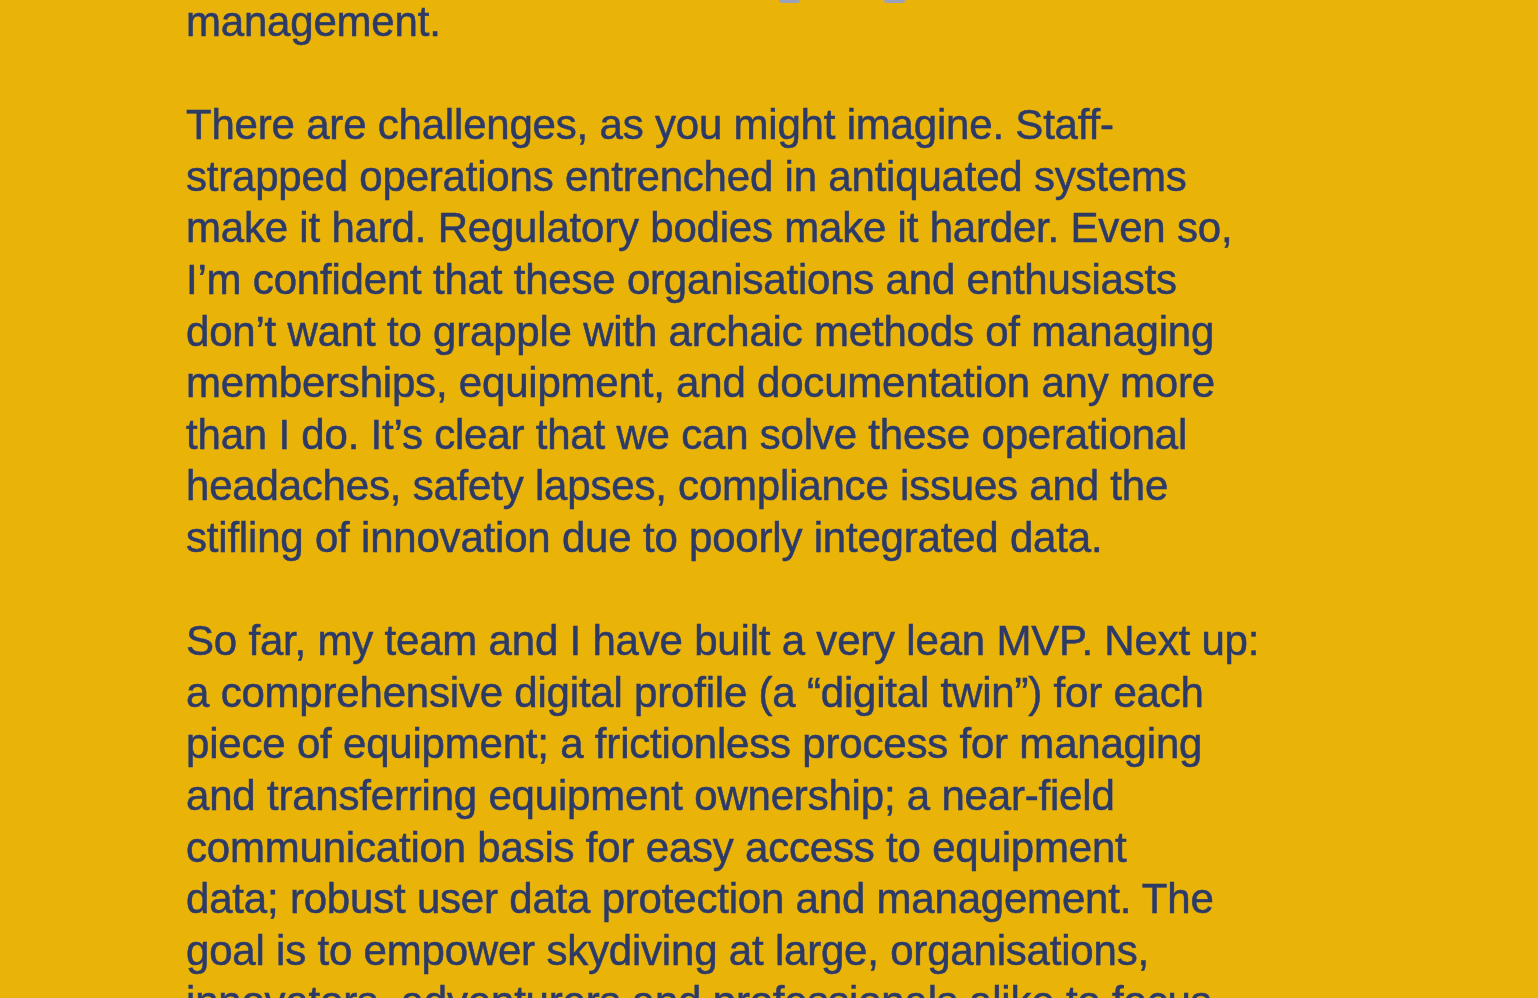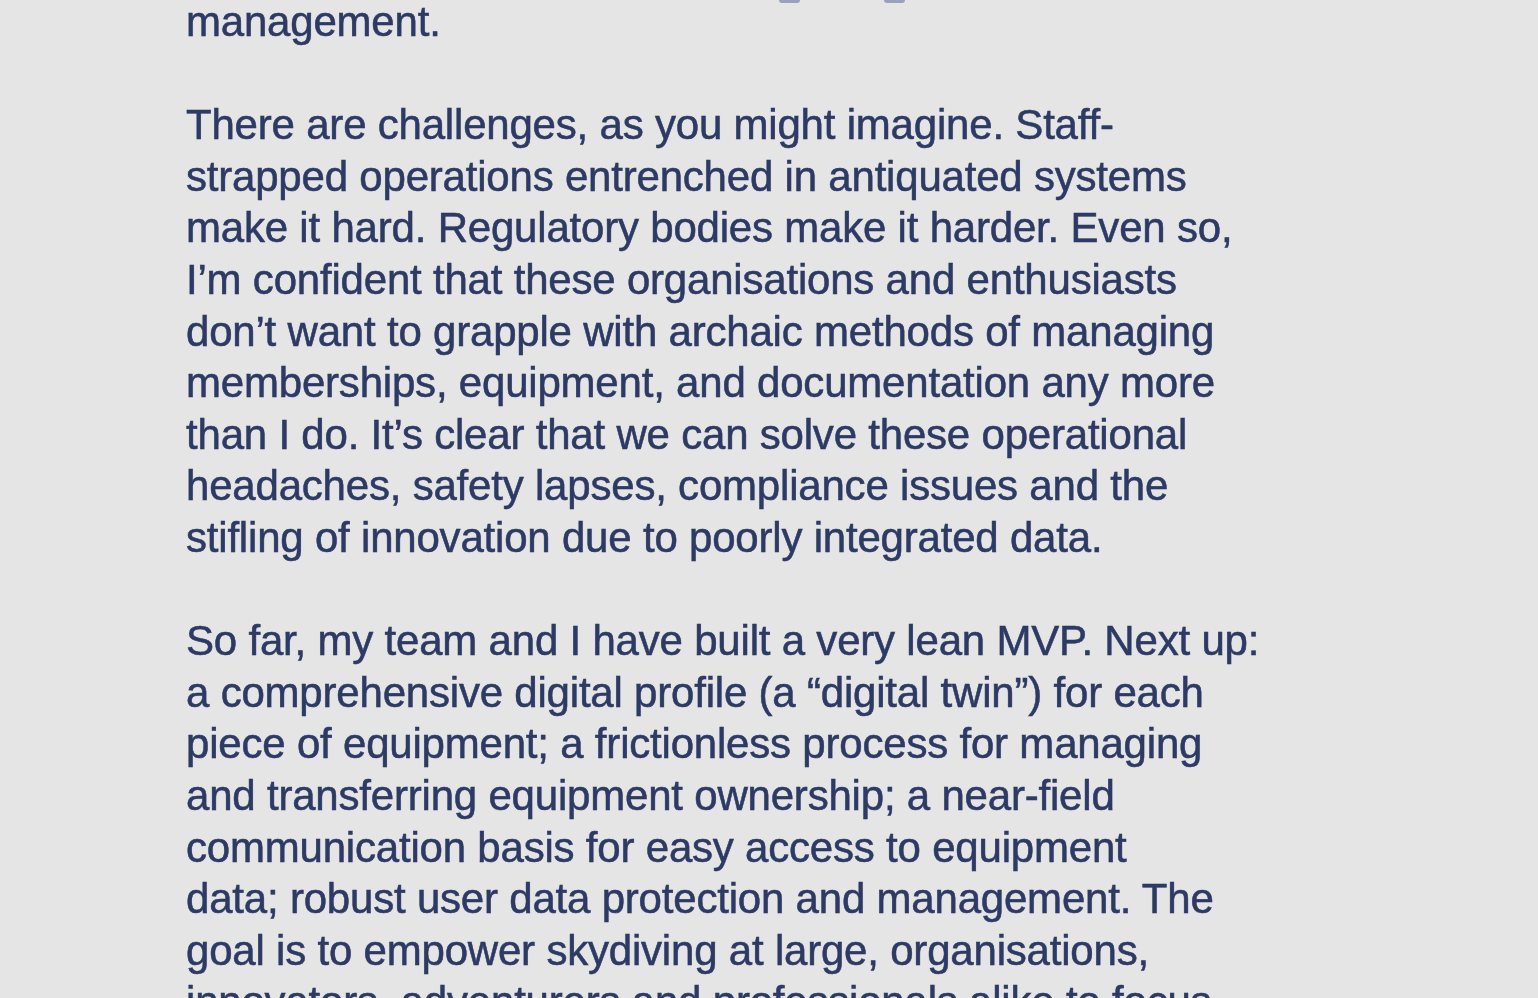--- a/index.html
+++ b/index.html
@@ -10,21 +10,21 @@
     body {
       width: 1538px;
       height: 998px;
       position: relative;
       overflow: hidden;
       font-family: "Liberation Sans", sans-serif;
     }
     .document-page {
       position: absolute;
       inset: 0;
-      background: #e5e5e5;
+      background: #eab308;
     }
     .text-column {
       position: absolute;
       left: 186px;
       top: -4px;
       width: 1240px;
       color: #2d3a64;
       font-size: 42px;
       line-height: 51.6px;
       font-weight: 400;

